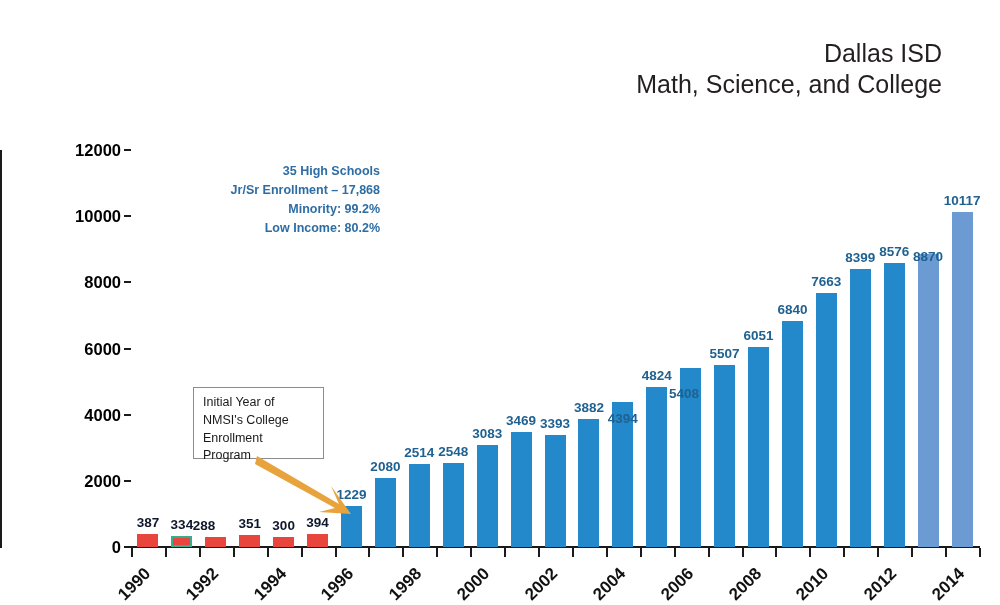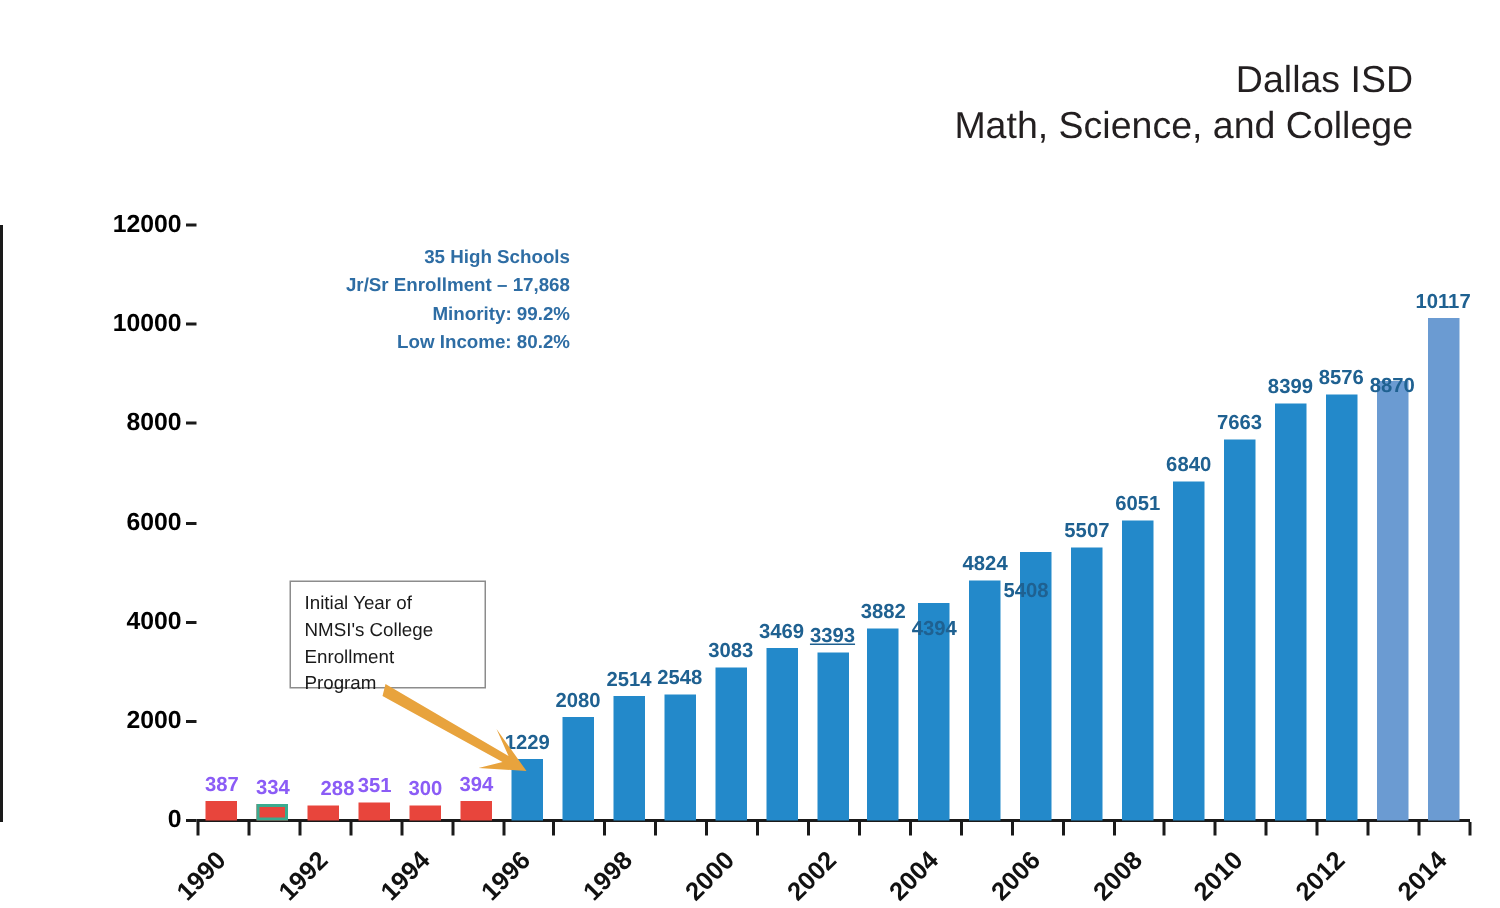--- a/index.html
+++ b/index.html
@@ -110,21 +110,21 @@
   .bar.lightblue { background: #6b9bd2; }
 
   .bar-label {
     position: absolute;
     font-size: 13.5px;
     font-weight: bold;
     text-align: center;
     white-space: nowrap;
     transform: translateX(-50%);
   }
-  .bar-label.red-l  { color: #8b5cf6; }
+  .bar-label.red-l  { color: #0f172a; }
   .bar-label.blue-l { color: #1f6191; }
 
   
   .xlabel {
     position: absolute;
     font-size: 17px;
     font-weight: bold;
     color: #111111;
     white-space: nowrap;
     transform-origin: right center;
@@ -241,41 +241,41 @@
       <div class="xtick" style="left: 911.16px;"></div>
       <div class="xtick" style="left: 945.08px;"></div>
       <div class="xtick" style="left: 979px;"></div>
     </div>
   <div id="plot">
       <div class="bar red" title="1990: 387" style="left: 6.46px; width: 21px; height: 12.8033px;"></div>
       <div class="bar-label red-l" style="left: 16.96px; top: 365.197px;">387</div>
       <div class="bar red outlined" title="1991: 334" style="left: 40.38px; width: 21px; height: 11.0498px;"></div>
       <div class="bar-label red-l" style="left: 50.88px; top: 366.95px;">334</div>
       <div class="bar red" title="1992: 288" style="left: 74.3px; width: 21px; height: 9.528px;"></div>
-      <div class="bar-label red-l" style="left: 94px; top: 368.472px; text-align: right;">288</div>
+      <div class="bar-label red-l" style="left: 73px; top: 368.472px; text-align: right;">288</div>
       <div class="bar red" title="1993: 351" style="left: 108.22px; width: 21px; height: 11.6122px;"></div>
       <div class="bar-label red-l" style="left: 118.72px; top: 366.388px;">351</div>
       <div class="bar red" title="1994: 300" style="left: 142.14px; width: 21px; height: 9.925px;"></div>
       <div class="bar-label red-l" style="left: 152.64px; top: 368.075px;">300</div>
       <div class="bar red" title="1995: 394" style="left: 176.06px; width: 21px; height: 13.0348px;"></div>
       <div class="bar-label red-l" style="left: 186.56px; top: 364.965px;">394</div>
       <div class="bar blue" title="1996: 1229" style="left: 209.98px; width: 21px; height: 40.6594px;"></div>
       <div class="bar-label blue-l" style="left: 220.48px; top: 337.341px;">1229</div>
       <div class="bar blue" title="1997: 2080" style="left: 243.9px; width: 21px; height: 68.8133px;"></div>
       <div class="bar-label blue-l" style="left: 254.4px; top: 309.187px;">2080</div>
       <div class="bar blue" title="1998: 2514" style="left: 277.82px; width: 21px; height: 83.1715px;"></div>
       <div class="bar-label blue-l" style="left: 288.32px; top: 294.829px;">2514</div>
       <div class="bar blue" title="1999: 2548" style="left: 311.74px; width: 21px; height: 84.2963px;"></div>
       <div class="bar-label blue-l" style="left: 322.24px; top: 293.704px;">2548</div>
       <div class="bar blue" title="2000: 3083" style="left: 345.66px; width: 21px; height: 101.996px;"></div>
       <div class="bar-label blue-l" style="left: 356.16px; top: 276.004px;">3083</div>
       <div class="bar blue" title="2001: 3469" style="left: 379.58px; width: 21px; height: 114.766px;"></div>
       <div class="bar-label blue-l" style="left: 390.08px; top: 263.234px;">3469</div>
       <div class="bar blue" title="2002: 3393" style="left: 413.5px; width: 21px; height: 112.252px;"></div>
-      <div class="bar-label blue-l" style="left: 424px; top: 265.748px; text-decoration: underline;">3393</div>
+      <div class="bar-label blue-l" style="left: 424px; top: 265.748px;">3393</div>
       <div class="bar blue" title="2003: 3882" style="left: 447.42px; width: 21px; height: 128.429px;"></div>
       <div class="bar-label blue-l" style="left: 457.92px; top: 249.571px;">3882</div>
       <div class="bar blue" title="2004: 4394" style="left: 481.34px; width: 21px; height: 145.368px;"></div>
       <div class="bar-label blue-l" style="left: 491.84px; top: 232.632px; margin-top: 28px;">4394</div>
       <div class="bar blue" title="2005: 4824" style="left: 515.26px; width: 21px; height: 159.594px;"></div>
       <div class="bar-label blue-l" style="left: 525.76px; top: 218.406px;">4824</div>
       <div class="bar blue" title="2006: 5408" style="left: 549.18px; width: 21px; height: 178.915px;"></div>
       <div class="bar-label blue-l" style="left: 553px; top: 199.085px; margin-top: 37px;">5408</div>
       <div class="bar blue" title="2007: 5507" style="left: 583.1px; width: 21px; height: 182.19px;"></div>
       <div class="bar-label blue-l" style="left: 593.6px; top: 195.81px;">5507</div>

